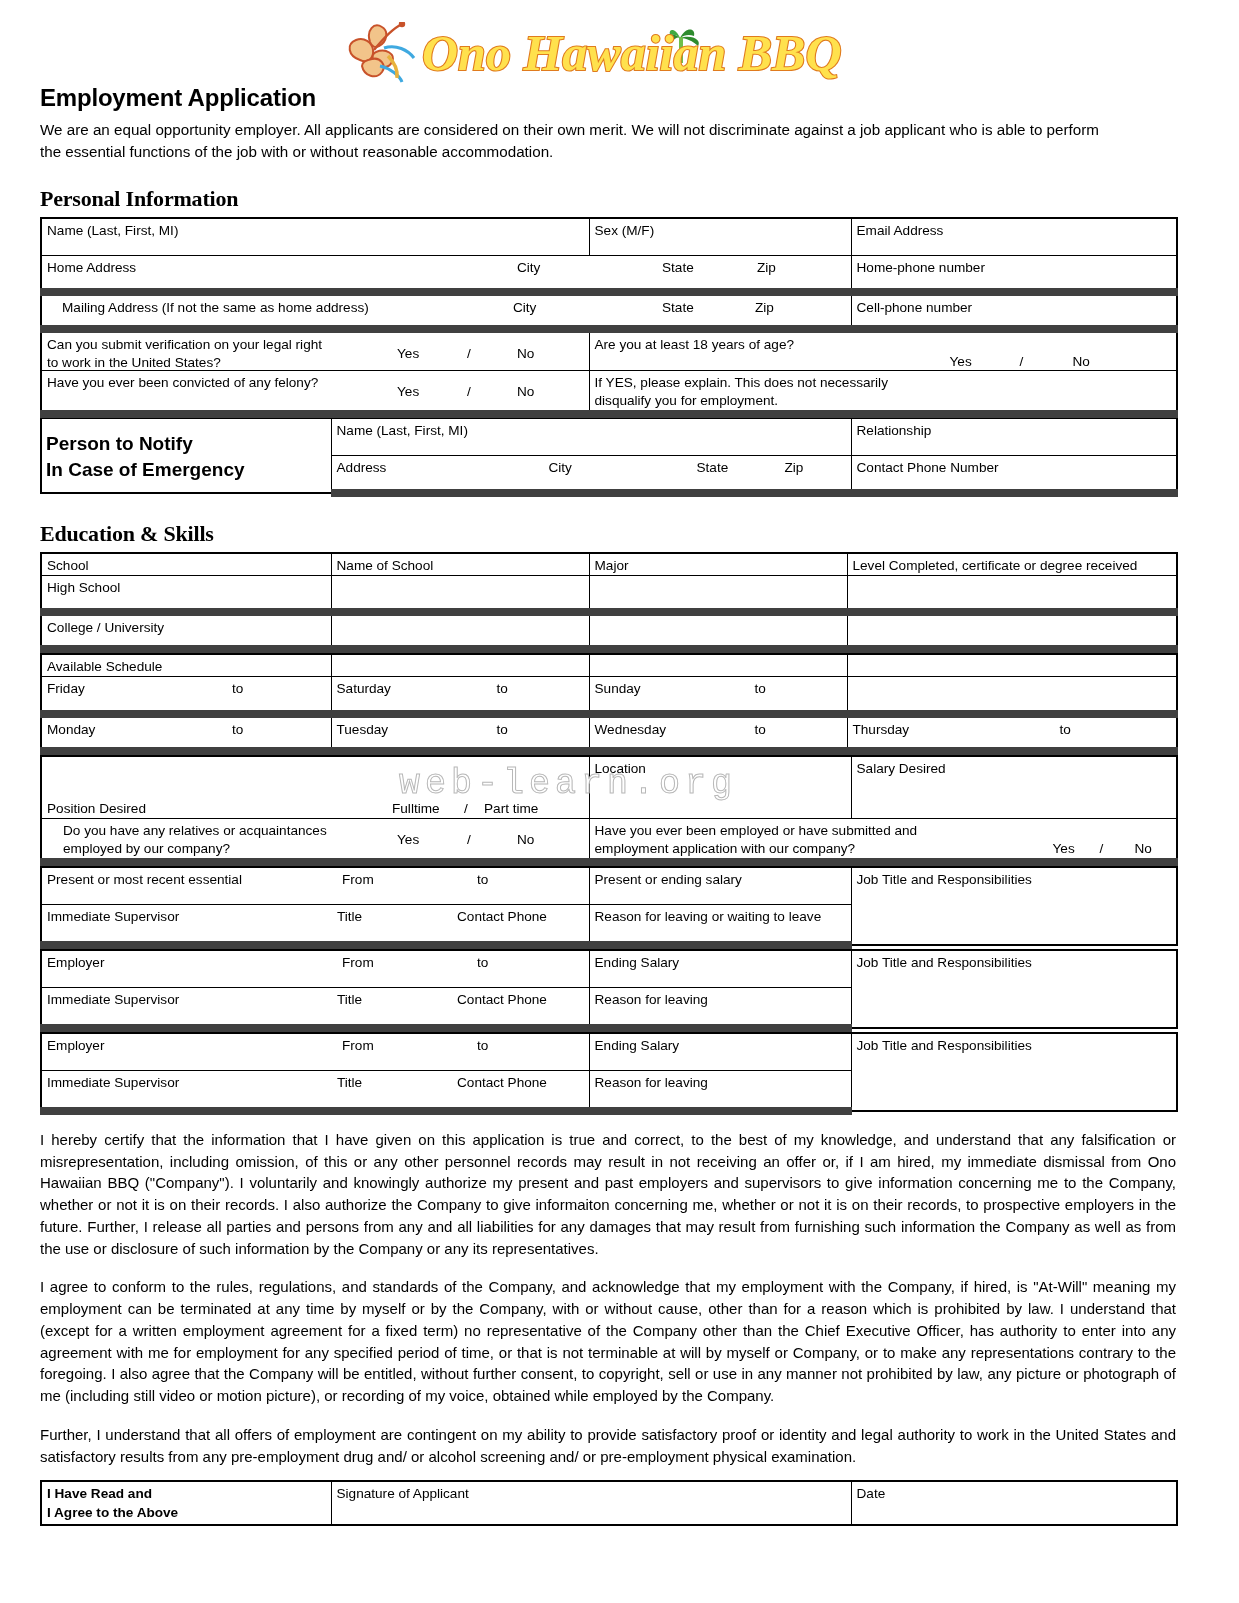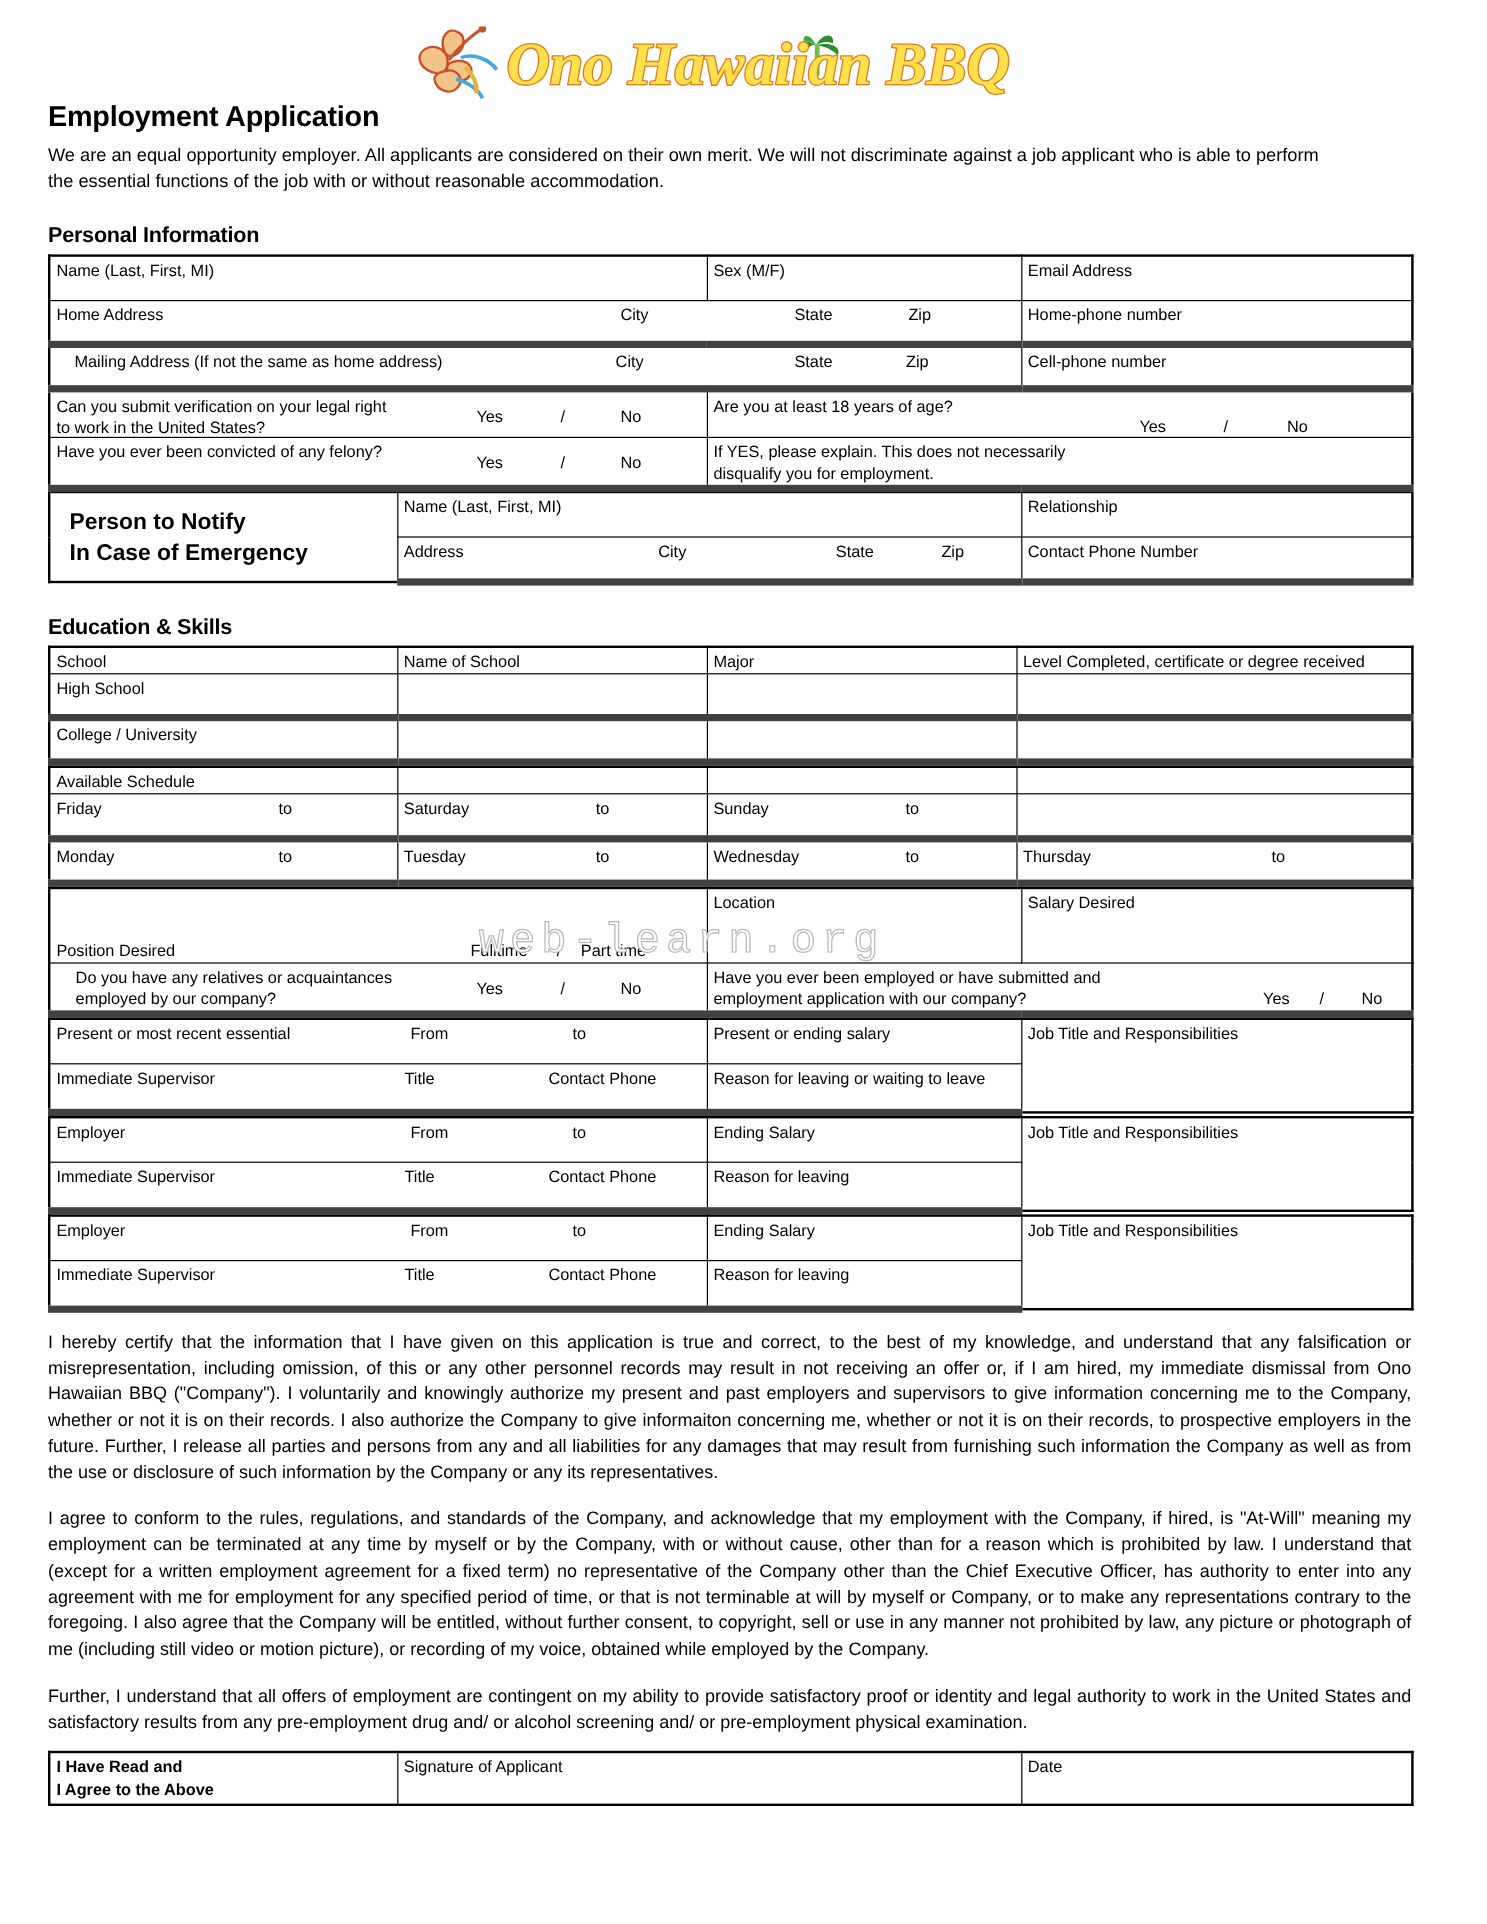--- a/index.html
+++ b/index.html
@@ -18,36 +18,36 @@
   
   .logo-wrap { text-align: center; padding-top: 22px; height: 78px; }
   .logo-svg { display: inline-block; }
 
   
   h1.doc-title {
     font-size: 24px; font-weight: bold; margin: 6px 0 7px 2px; letter-spacing: -0.2px;
   }
   .intro { font-size: 15.2px; line-height: 1.42; margin: 0 0 0 2px; max-width: 1070px; }
   h2.sec {
-    font-size: 18px; font-weight: bold; margin: 24px 0 5px 2px; letter-spacing: -0.2px;
+    font-size: 22px; font-weight: bold; margin: 24px 0 5px 2px; letter-spacing: -0.2px; font-family: Liberation Serif, serif;
   }
   .sec-sub { font-size: 13.6px; margin: 0 0 3px 2px; }
 
   
   table.form {
     width: 1136px; border-collapse: collapse; table-layout: fixed;
     margin: 0 0 0 2px; border: 2px solid #000;
   }
   table.form td {
     border: 1px solid #000; vertical-align: top;
     padding: 3px 4px 0 5px; font-size: 13.6px; line-height: 1.33; height: 37px;
   }
   td.thick-r { border-right: 2px solid #000; }
   td.thick-b { border-bottom: 2px solid #000; }
-  tr.thickrow > td { border-bottom: 6px solid #404040; }
+  tr.thickrow > td { border-bottom: 8px solid #404040; }
   .mt-lg { margin-top: 16px; }
 
   
   .cellflow { position: relative; height: 100%; }
   .abs { position: absolute; top: 0; }
   .big-label { font-size: 19px; font-weight: bold; line-height: 1.35; }
   .bold { font-weight: bold; }
   .row-xtall td { height: 46px; }
 
   
@@ -179,21 +179,21 @@
   </table>
 
   <table class="form" style="border-top:none">
     <colgroup>
       <col style="width:290px">
         <col style="width:520px">
         <col style="width:326px">
     </colgroup>
     <tbody>
       <tr>
-        <td rowspan="2" class="thick-r" style="vertical-align:middle;padding-left:16px">
+        <td rowspan="2" class="thick-r" style="vertical-align:middle;padding-left:4px">
           <div class="big-label">
             <span>Person to Notify</span><br>
             <span>In Case of Emergency</span>
           </div>
         </td>
         <td class="thick-r" style="height:37px"><span>Name (Last, First, MI)</span></td>
         <td style="height:37px"><span>Relationship</span></td>
       </tr>
       <tr class="thickrow">
         <td class="thick-r thick-b" style="height:37px">

